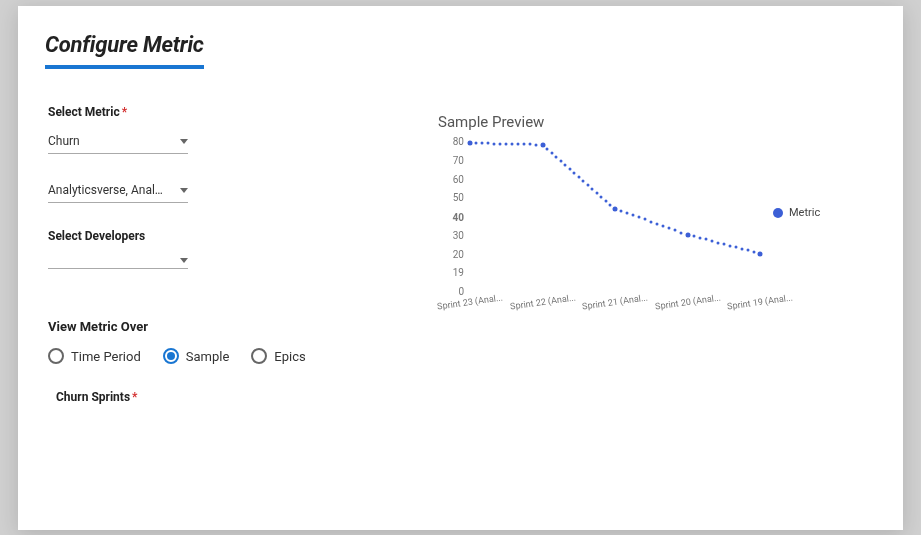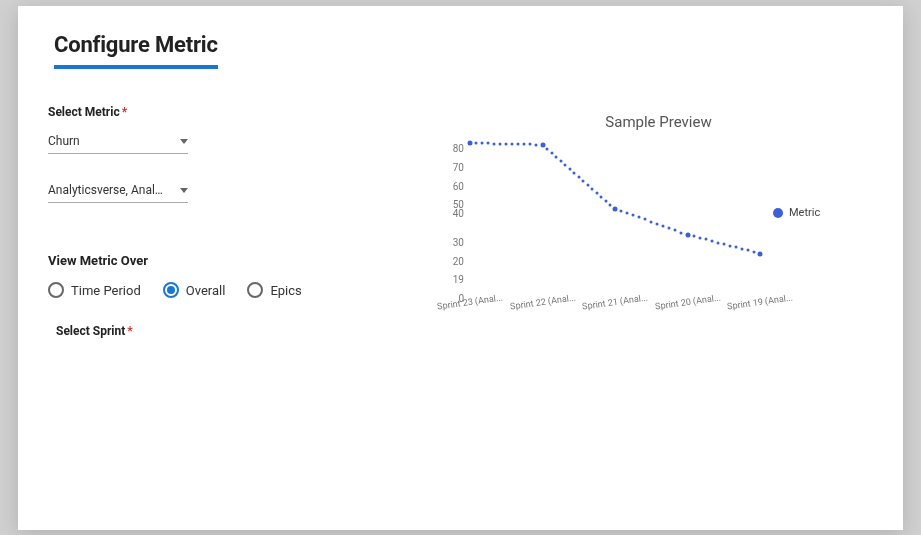--- a/index.html
+++ b/index.html
@@ -2,21 +2,21 @@
 <html><head>
 <meta charset="utf-8">
 <style>
   * { box-sizing: border-box; margin: 0; padding: 0; }
   html, body { width: 921px; height: 535px; font-family: -apple-system, BlinkMacSystemFont, "Segoe UI", Roboto, Arial, sans-serif; }
   body { background: #d0d0d0; position: relative; overflow: hidden; }
   .modal {
     position: absolute; left: 18px; top: 6px; width: 885px; height: 524px;
     background: #fff; box-shadow: 0 4px 20px rgba(0,0,0,0.15);
   }
-  .header { padding: 26px 0 0 36px; }
+  .header { padding: 26px 0 0 27px; font-style: italic; }
   .title {
     font-size: 22px; font-weight: 700; color: #222; letter-spacing: -0.2px;
     display: inline-block; padding-bottom: 8px; border-bottom: 4px solid #1976d2;
   }
   .body { display: flex; padding: 20px 24px 0 30px; }
   .left { width: 290px; margin-top: 16px; }
   .right { flex: 1; padding-left: 100px; padding-top: 24px; }
   .field { margin-bottom: 26px; }
   .field-label { font-size: 12px; font-weight: 700; color: #222; margin-bottom: 12px; display: block; }
   .req { color: #d32f2f; margin-left: 2px; }
@@ -34,25 +34,25 @@
   .radio.checked .radio-circle { border-color: #1976d2; }
   .radio-dot { width: 8px; height: 8px; border-radius: 50%; background: #1976d2; display: none; }
   .radio.checked .radio-dot { display: block; }
   .radio-label { font-size: 13px; color: #333; }
   .indent { margin-left: 8px; }
   .footer { display: flex; gap: 12px; margin-top: 24px; }
   .btn { font-size: 13px; border: none; cursor: pointer; padding: 6px 10px; border-radius: 2px; display: flex; align-items: center; gap: 5px; }
   .btn-cancel { background: #e0e0e0; color: #333; }
   .btn-save { background: #1976d2; color: #fff; }
   .save-icon { display: inline-flex; }
-  .preview-title { text-align: center; font-size: 15px; color: #555; margin-bottom: 10px; }
+  .preview-title { font-size: 15px; color: #555; margin-bottom: 10px; }
   .chart { position: relative; height: 180px; width: 410px; }
   .plot { position: absolute; left: 32px; top: 0; width: 290px; height: 150px; }
   .yaxis { position: absolute; left: 0; top: 0; width: 30px; height: 150px; }
-  .ytick { position: absolute; right: 4px; font-size: 10px; color: #777; transform: translateY(-50%); margin-top: 7px; }
+  .ytick { position: absolute; right: 4px; font-size: 10px; color: #777; transform: translateY(-50%); }
   .xaxis { position: absolute; left: 32px; top: 152px; width: 290px; height: 30px; }
   .xtick { position: absolute; font-size: 9px; color: #777; white-space: nowrap; transform: translateX(-50%) rotate(-8deg); transform-origin: center; top: 4px; }
   .legend { position: absolute; left: 335px; top: 65px; display: flex; align-items: center; gap: 6px; }
   .legend-dot { width: 10px; height: 10px; border-radius: 50%; }
   .legend-label { font-size: 11px; color: #444; }
   .dot { position: absolute; width: 3px; height: 3px; border-radius: 50%; transform: translate(-50%, -50%); }
 </style>
 </head>
 <body>
 
@@ -74,57 +74,66 @@
         </div>
       </div>
 
       <div class="field">
         <div class="select">
           <span class="select-value">Analyticsverse, Analytic...</span>
           <span class="caret"></span>
         </div>
       </div>
 
+      <div class="field">
+        <label class="field-label">
+          <span>Select Developers</span>
+        </label>
+        <div class="select">
+          <span class="select-value"></span>
+          <span class="caret"></span>
+        </div>
+      </div>
 
       <div class="section-heading">View Metric Over</div>
       <div class="radio-row">
         <div class="radio">
           <span class="radio-circle"></span>
           <span class="radio-label">Time Period</span>
         </div>
         <div class="radio checked">
           <span class="radio-circle">
               <span class="radio-dot"></span>
             </span>
-          <span class="radio-label">Overall</span>
+          <span class="radio-label">Sample</span>
         </div>
         <div class="radio">
           <span class="radio-circle"></span>
           <span class="radio-label">Epics</span>
         </div>
       </div>
 
       <div class="field indent">
         <label class="field-label">
-          <span>Select Sprint</span><span class="req">*</span>
+          <span>Churn Sprints</span><span class="req">*</span>
         </label>
       </div>
 
 
     </div>
 
     <div class="right">
       <div class="preview-title">Sample Preview</div>
       <div class="chart" id="chart">
         <div class="yaxis" id="yaxis">
             <span class="ytick" style="top: 150px;">0</span>
             <span class="ytick" style="top: 131.25px;">19</span>
             <span class="ytick" style="top: 112.5px;">20</span>
             <span class="ytick" style="top: 93.75px;">30</span>
-            <span class="ytick" style="top: 65px;">40</span>
+            <span class="ytick" style="top: 76px; font-weight: bold;">40</span>
             <span class="ytick" style="top: 56.25px;">50</span>
             <span class="ytick" style="top: 37.5px;">60</span>
             <span class="ytick" style="top: 18.75px;">70</span>
             <span class="ytick" style="top: 0px;">80</span>
           </div>
         <div class="plot" id="plot">
             <span class="dot" style="left: 0px; top: 1.875px; background: rgb(60, 95, 214);"></span>
             <span class="dot" style="left: 6.04167px; top: 2.03125px; background: rgb(60, 95, 214);"></span>
             <span class="dot" style="left: 12.0833px; top: 2.1875px; background: rgb(60, 95, 214);"></span>
             <span class="dot" style="left: 18.125px; top: 2.34375px; background: rgb(60, 95, 214);"></span>

